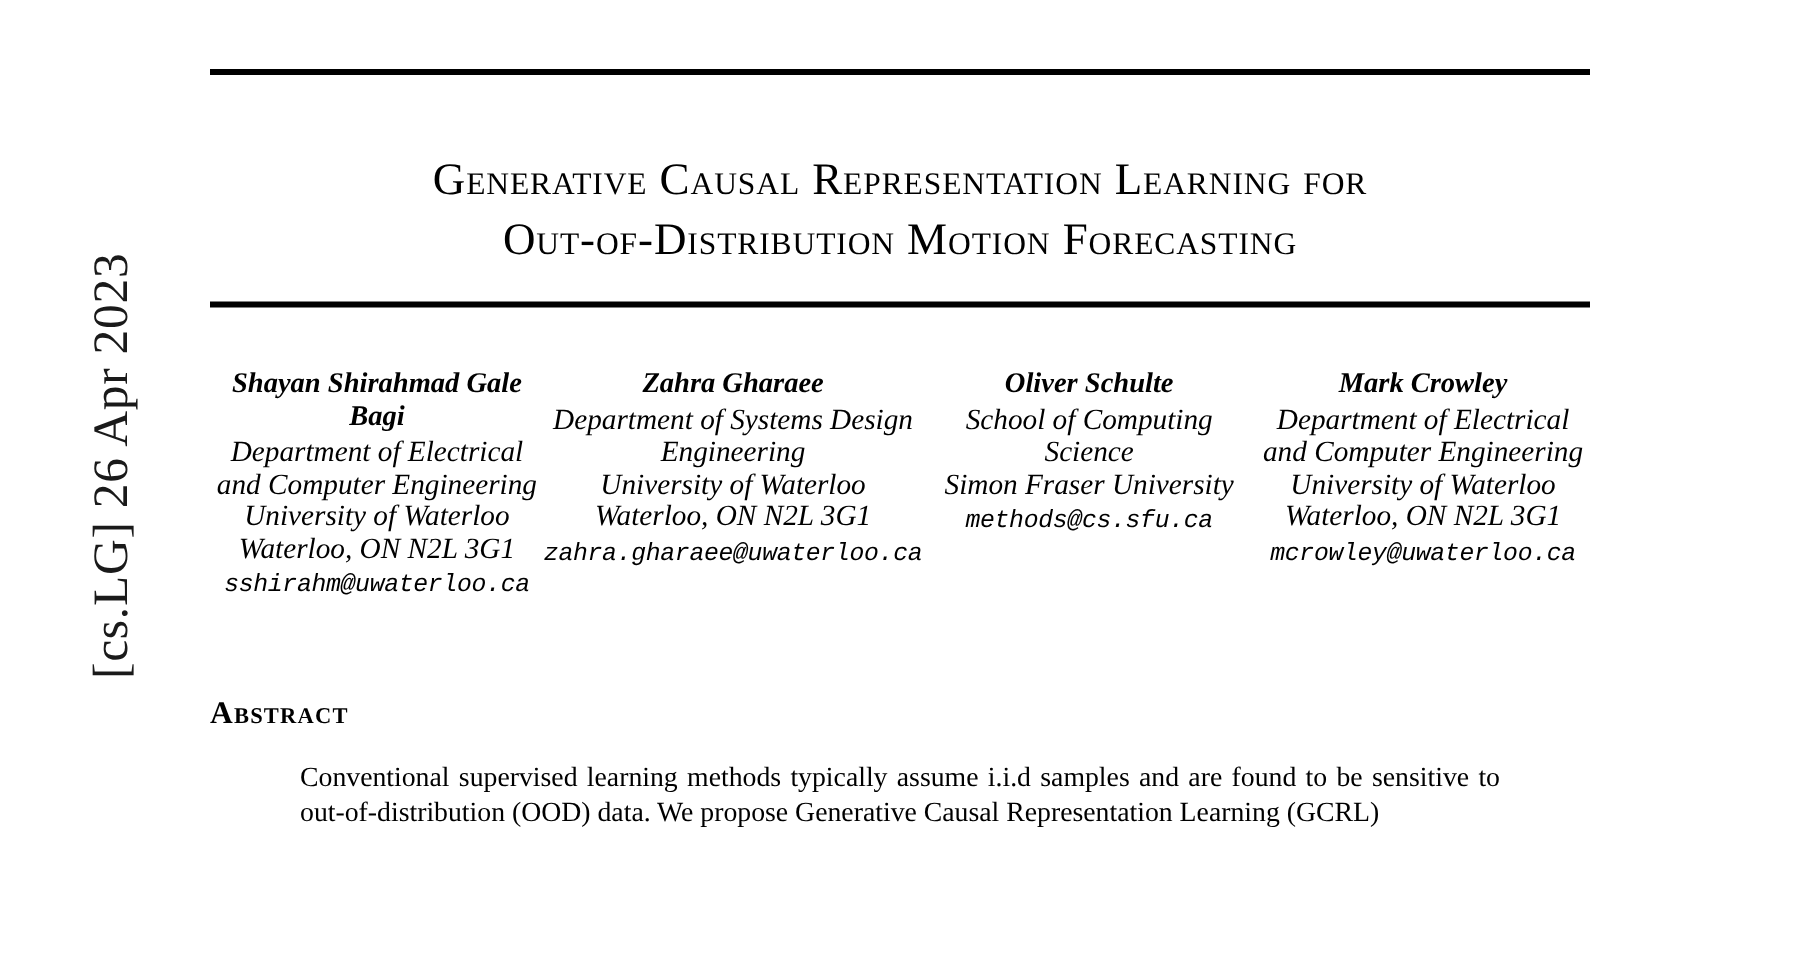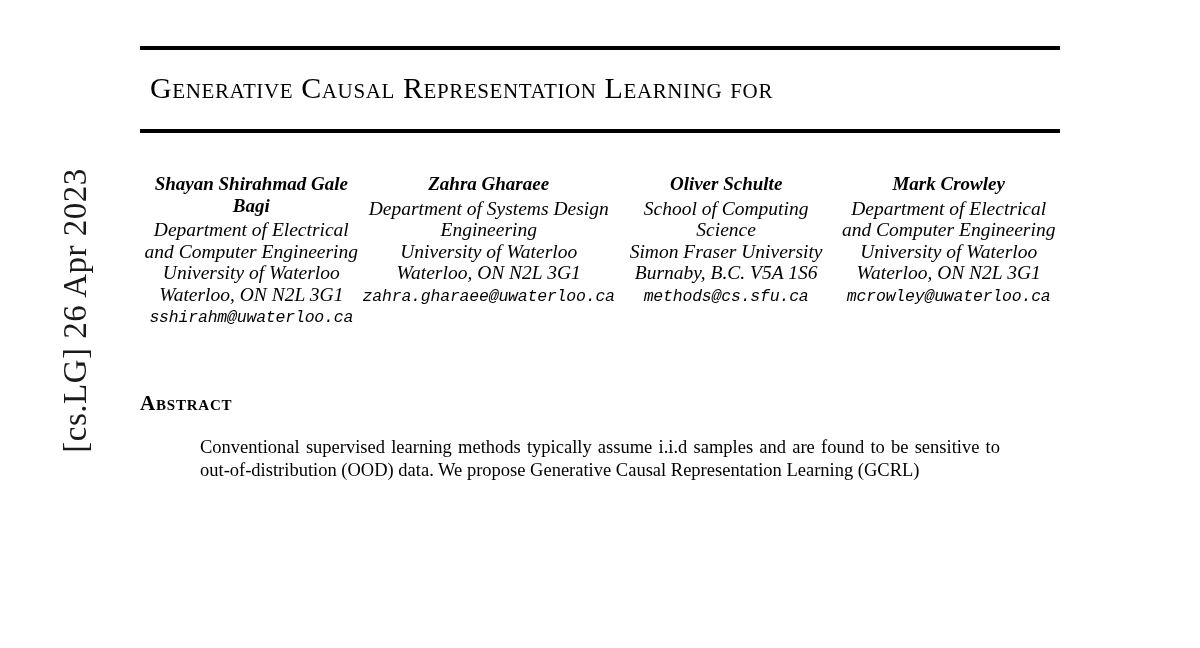--- a/index.html
+++ b/index.html
@@ -59,26 +59,28 @@
     border-top: 4px solid #000;
     width: 920px;
   }
   .rule-bottom {
     margin-top: 15px;
     border-top: 4px solid #000;
     width: 920px;
   }
 
   .title {
+    text-align: center;
     font-family: "Liberation Serif", serif;
     font-size: 30px;
     line-height: 40px;
     font-variant: small-caps;
     letter-spacing: 0.6px;
     padding: 18px 10px 6px 10px;
+    margin-top: 32px;
   }
   .title .line { display: block; }
 
   .authors {
     margin-top: 40px;
     display: grid;
     grid-template-columns: 1fr 1fr 1fr 1fr;
     row-gap: 34px;
     column-gap: 0px;
     font-style: italic;
@@ -130,20 +132,21 @@
   <div class="arxiv-stamp">
     <div class="vtext">[cs.LG]  26 Apr 2023</div>
   </div>
 
   <div class="content">
 
     <div class="rule-top"></div>
 
     <div class="title">
       <span class="line">Generative Causal Representation Learning for</span>
+      <span class="line">Out-of-Distribution Motion Forecasting</span>
     </div>
 
     <div class="rule-bottom"></div>
 
     <div class="authors">
 
       <div class="author">
         <span class="name">Shayan Shirahmad Gale Bagi</span>
         <span class="aff">Department of Electrical and Computer Engineering</span>
         <span class="aff">University of Waterloo</span>
@@ -156,21 +159,20 @@
         <span class="aff">Department of Systems Design Engineering</span>
         <span class="aff">University of Waterloo</span>
         <span class="aff">Waterloo, ON N2L 3G1</span>
         <span class="email">zahra.gharaee@uwaterloo.ca</span>
       </div>
 
       <div class="author">
         <span class="name">Oliver Schulte</span>
         <span class="aff">School of Computing Science</span>
         <span class="aff">Simon Fraser University</span>
-        <span class="aff">Burnaby, B.C. V5A 1S6</span>
         <span class="email">methods@cs.sfu.ca</span>
       </div>
 
       <div class="author">
         <span class="name">Mark Crowley</span>
         <span class="aff">Department of Electrical and Computer Engineering</span>
         <span class="aff">University of Waterloo</span>
         <span class="aff">Waterloo, ON N2L 3G1</span>
         <span class="email">mcrowley@uwaterloo.ca</span>
       </div>

